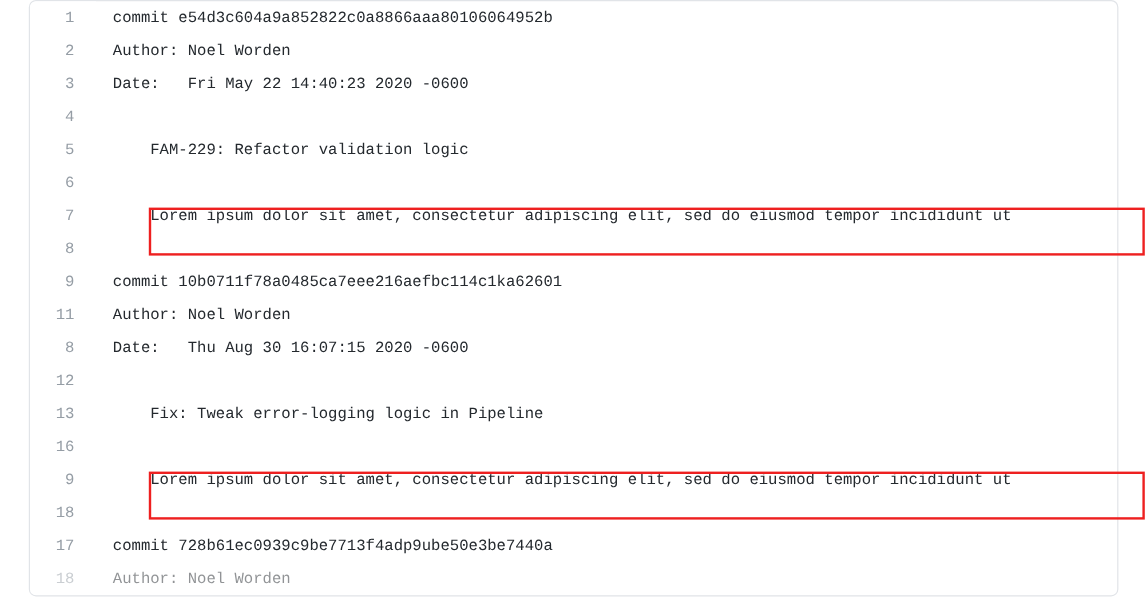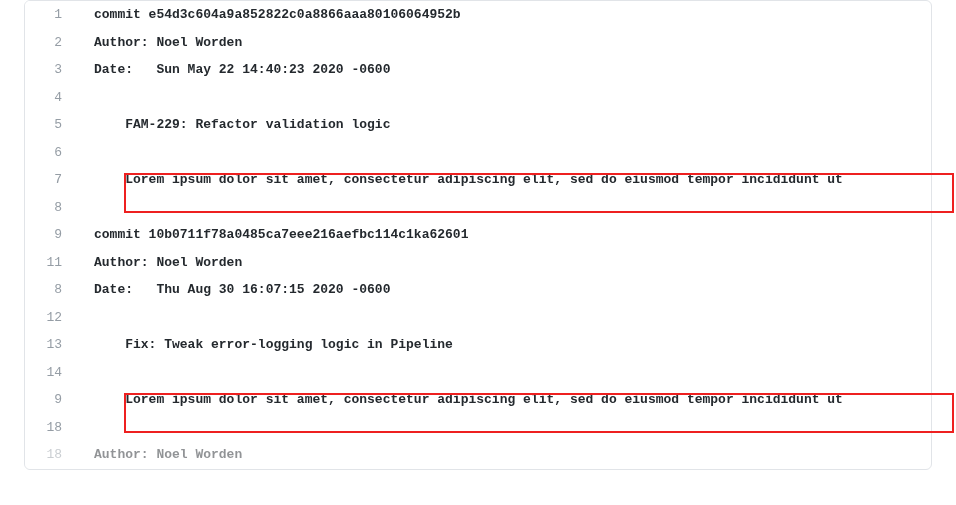--- a/index.html
+++ b/index.html
@@ -37,21 +37,20 @@
     color: #959da5;
     user-select: none;
     background: #ffffff;
   }
   .content {
     flex: 1;
     padding-left: 14px;
     color: #24292e;
     position: relative;
     overflow: hidden;
-    font-weight: bold;
   }
   .highlight-box {
     position: absolute;
     border: 2.5px solid #ee2020;
     pointer-events: none;
   }
   .hl-1 {
     top: 173px;
     left: 100px;
     width: 830px;
@@ -76,21 +75,21 @@
       <div class="line">
         <div class="gutter">1</div>
         <div class="content">commit e54d3c604a9a852822c0a8866aaa80106064952b</div>
       </div>
       <div class="line">
         <div class="gutter">2</div>
         <div class="content">Author: Noel Worden</div>
       </div>
       <div class="line">
         <div class="gutter">3</div>
-        <div class="content">Date:   Sun May 22 14:40:23 2020 -0600</div>
+        <div class="content">Date:   Fri May 22 14:40:23 2020 -0600</div>
       </div>
       <div class="line">
         <div class="gutter">4</div>
         <div class="content"></div>
       </div>
       <div class="line">
         <div class="gutter">5</div>
         <div class="content">    FAM-229: Refactor validation logic</div>
       </div>
       <div class="line">
@@ -119,30 +118,34 @@
       </div>
       <div class="line">
         <div class="gutter">12</div>
         <div class="content"></div>
       </div>
       <div class="line">
         <div class="gutter">13</div>
         <div class="content">    Fix: Tweak error-logging logic in Pipeline</div>
       </div>
       <div class="line">
-        <div class="gutter">14</div>
+        <div class="gutter">16</div>
         <div class="content"></div>
       </div>
       <div class="line">
         <div class="gutter">9</div>
         <div class="content">    Lorem ipsum dolor sit amet, consectetur adipiscing elit, sed do eiusmod tempor incididunt ut</div>
       </div>
       <div class="line">
         <div class="gutter">18</div>
         <div class="content"></div>
+      </div>
+      <div class="line">
+        <div class="gutter">17</div>
+        <div class="content">commit 728b61ec0939c9be7713f4adp9ube50e3be7440a</div>
       </div>
       <div class="line" style="opacity:0.5;justify-content:space-between;">
         <div class="gutter">18</div>
         <div class="content">Author: Noel Worden</div>
       </div>
     </div>
     <div class="highlight-box hl-1"></div>
     <div class="highlight-box hl-2"></div>
   </div>
 </div>

